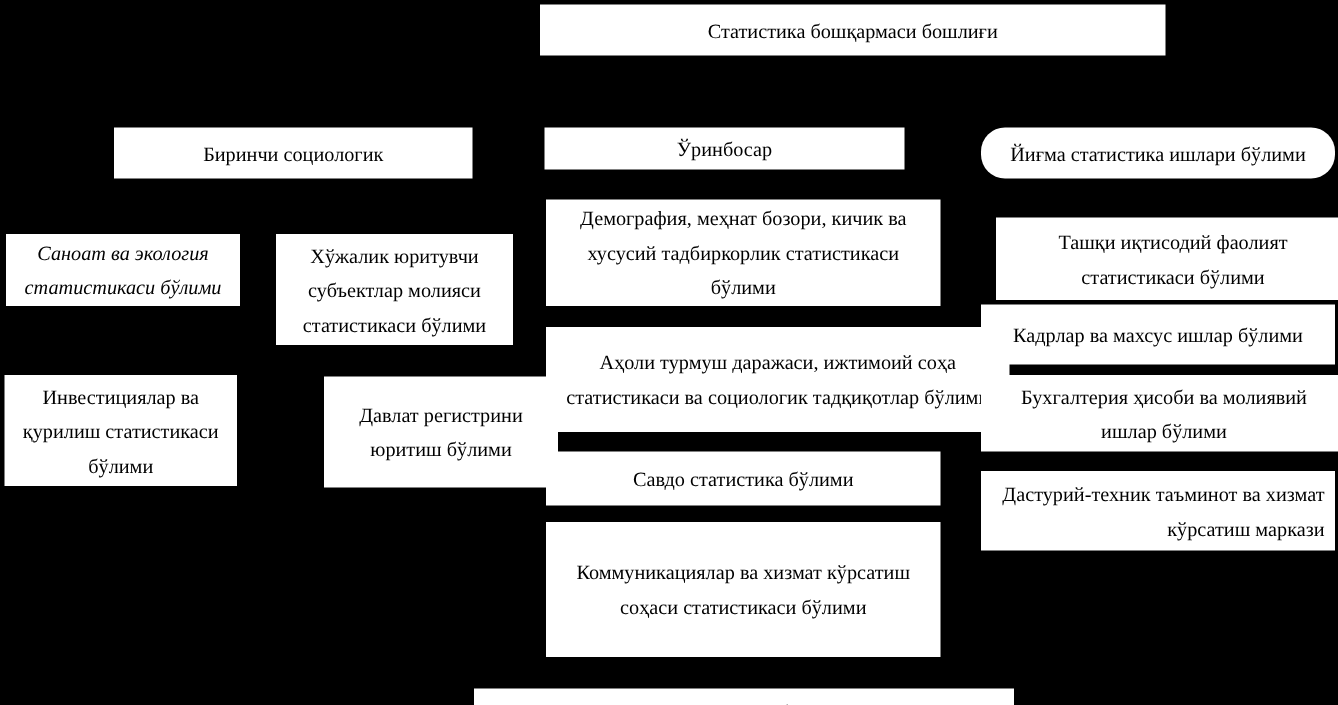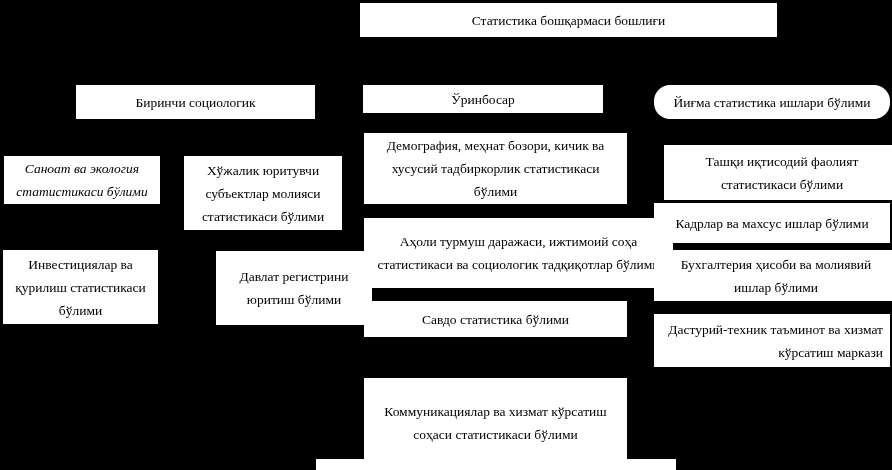--- a/index.html
+++ b/index.html
@@ -28,21 +28,21 @@
   .n-industry             {left:4px;  top:156px;width:156px;height:48px;font-style:italic;}
   .n-business-finance     {left:184px;top:156px;width:158px;height:74px;}
   .n-foreign-economic     {left:664px;top:145px;width:236px;height:55px;}
   .n-personnel            {left:654px;top:203px;width:236px;height:40px;}
   .n-living-standards     {left:364px;top:218px;width:309px;height:70px;}
   .n-investments          {left:3px;  top:250px;width:155px;height:74px;}
   .n-state-register       {left:184px;top:251px;width:156px;height:74px;margin-left:32px;}
   .n-accounting           {left:654px;top:250px;width:244px;height:51px;}
   .n-trade                {left:364px;top:301px;width:263px;height:36px;}
   .n-software             {left:654px;top:314px;width:236px;height:53px;text-align:right;}
-  .n-communications       {left:364px;top:348px;width:263px;height:90px;margin-top:30px;}
+  .n-communications       {left:364px;top:348px;width:263px;height:90px;}
   .n-district             {left:316px;top:431px;width:360px;height:35px;}
 </style>
 </head>
 <body>
 
 <div class="canvas">
   <div class="box n-head">Статистика бошқармаси бошлиғи</div>
 
   <div class="box n-first-deputy">Биринчи социологик</div>
   <div class="box n-deputy">Ўринбосар</div>

